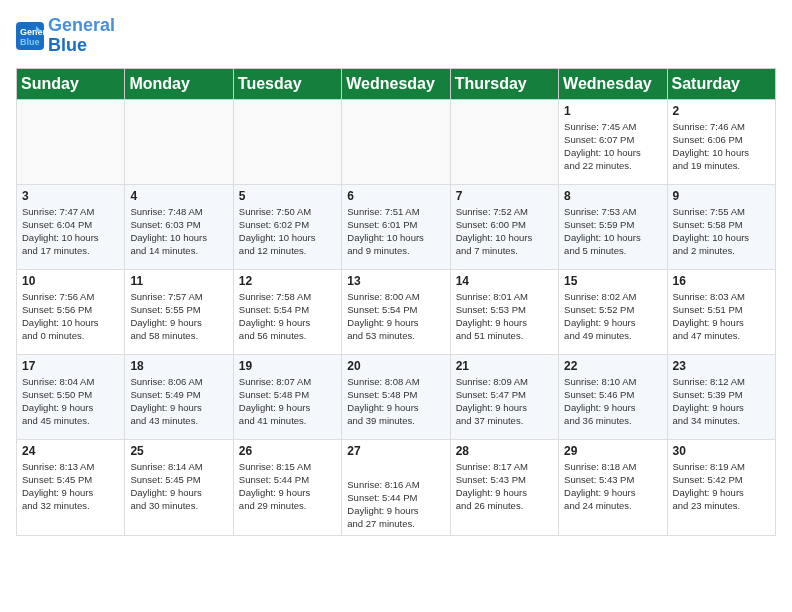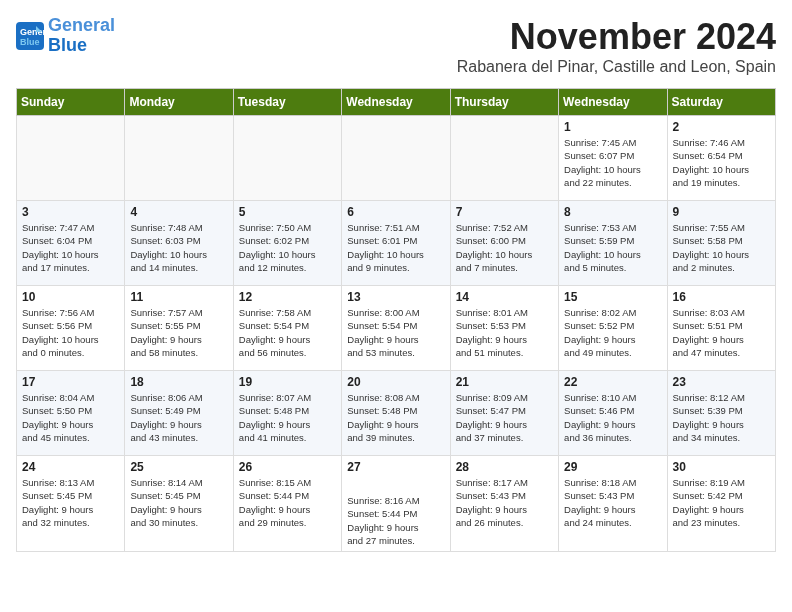--- a/index.html
+++ b/index.html
@@ -41,23 +41,23 @@
     .location-title {
       font-size: 16px;
       color: #444;
     }
     .calendar-table {
       width: 100%;
       border-collapse: collapse;
       table-layout: fixed;
     }
     .calendar-table th {
-      background-color: #4d7c0f;
+      background-color: #15803d;
       color: #fff;
-      font-size: 12px;
+      font-size: 16px;
       font-weight: bold;
       padding: 6px 4px;
       text-align: left;
       border: 1px solid #ccc;
     }
     .calendar-table td {
       vertical-align: top;
       border: 1px solid #ddd;
       padding: 4px 5px;
       font-size: 10px;
@@ -100,24 +100,20 @@
       <text x="4" y="23" font-size="9" fill="#7ec8f0" font-weight="bold">Blue</text>
       <polygon points="20,4 26,10 20,10" fill="#7ec8f0"></polygon>
     </svg>
     <div>
       <div class="logo-text">
         <span>General</span><br>
         <span style="color:#1a6fc4">Blue</span>
       </div>
     </div>
   </div>
-  <div class="title-section">
-    <div class="month-title">November 2024</div>
-    <div class="location-title">Rabanera del Pinar, Castille and Leon, Spain</div>
-  </div>
 </div>
 
 <table class="calendar-table">
   <thead>
     <tr>
     <th>Sunday</th>
         <th>Monday</th>
         <th>Tuesday</th>
         <th>Wednesday</th>
         <th>Thursday</th>
@@ -135,21 +131,21 @@
         <td>
           <div class="day-number">1</div>
           <div class="day-info" style="white-space: pre-line;">Sunrise: 7:45 AM
 Sunset: 6:07 PM
 Daylight: 10 hours
 and 22 minutes.</div>
         </td>
         <td>
           <div class="day-number">2</div>
           <div class="day-info" style="white-space: pre-line;">Sunrise: 7:46 AM
-Sunset: 6:54 PM
+Sunset: 6:06 PM
 Daylight: 10 hours
 and 19 minutes.</div>
         </td>
       </tr>
       <tr>
         <td>
           <div class="day-number">3</div>
           <div class="day-info" style="white-space: pre-line;">Sunrise: 7:47 AM
 Sunset: 6:04 PM
 Daylight: 10 hours

